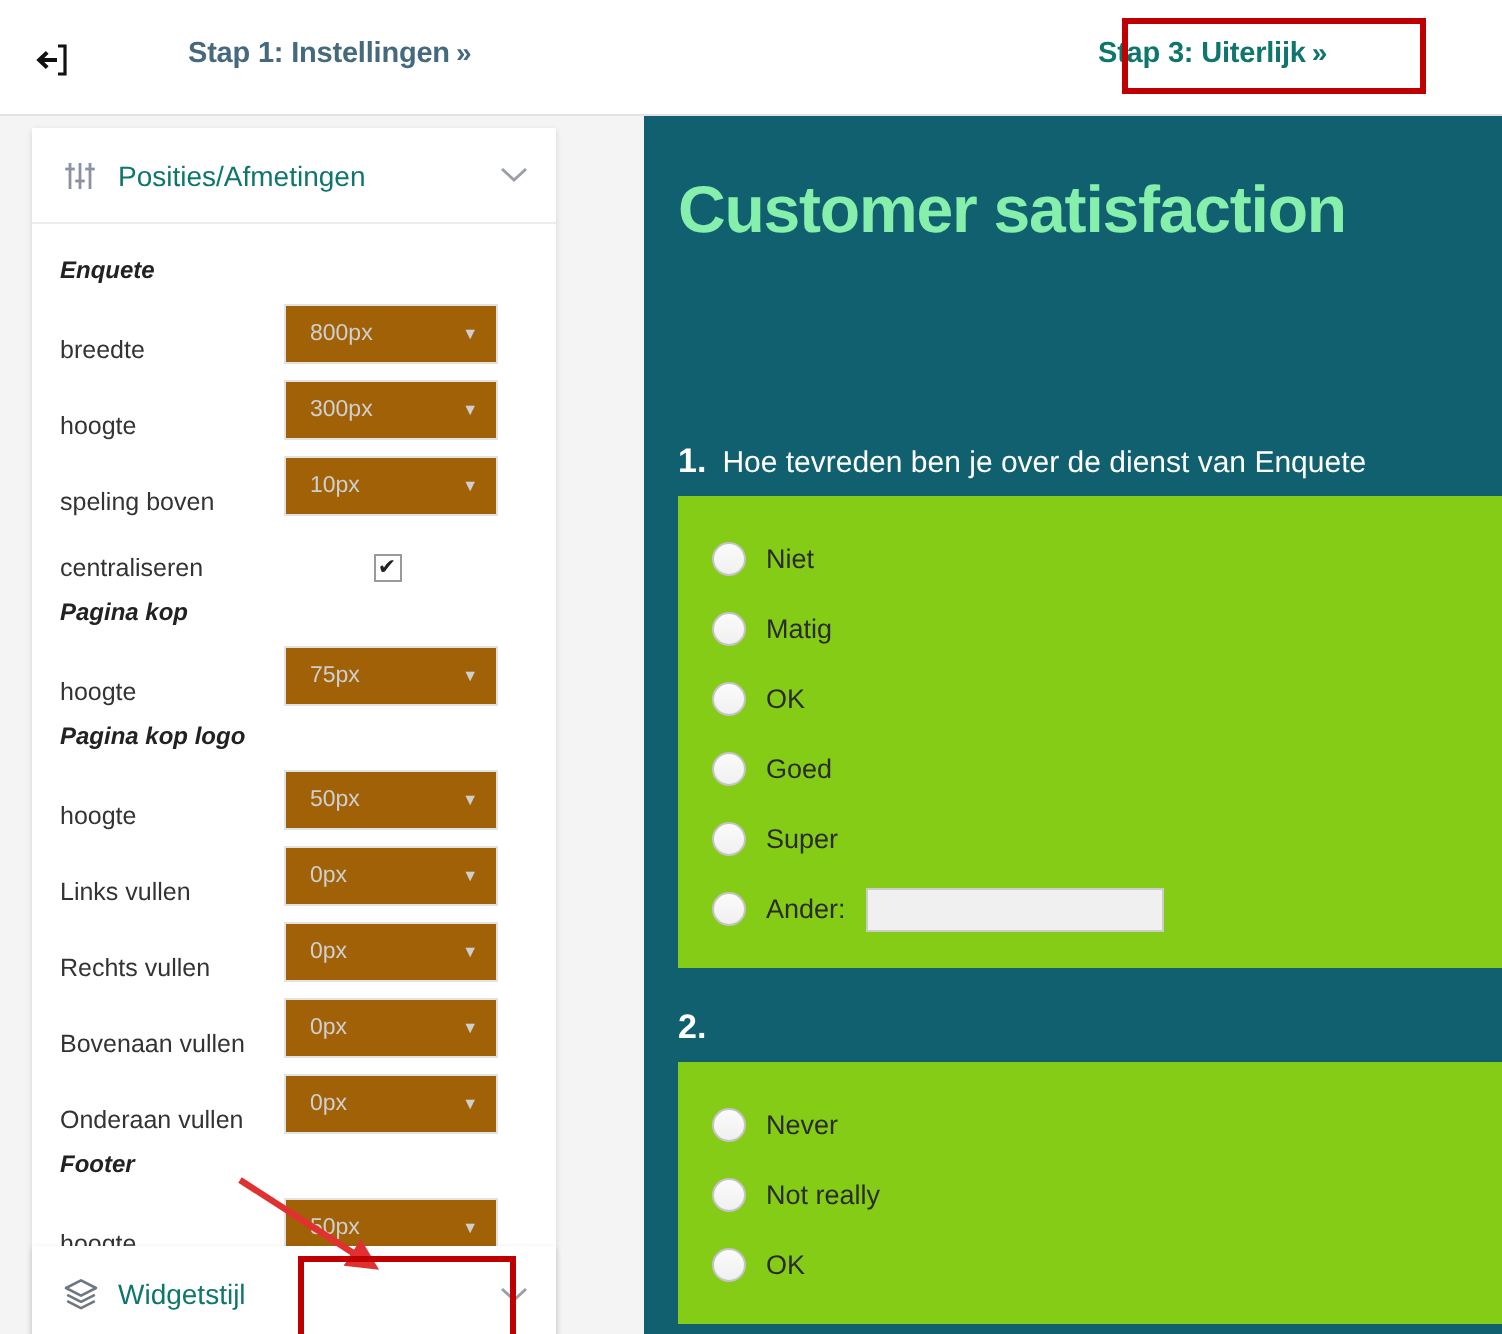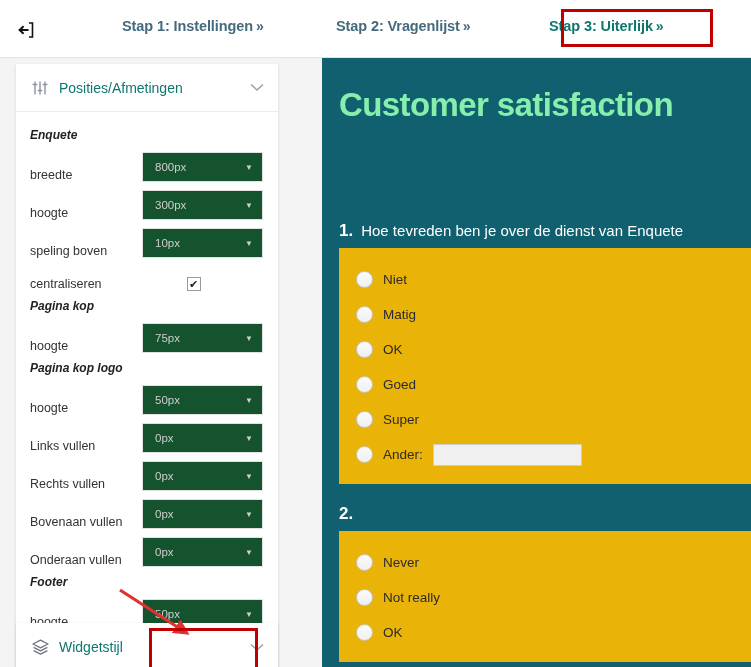--- a/index.html
+++ b/index.html
@@ -48,21 +48,21 @@
     font-weight: bold;
     color: #456a7d;
     white-space: nowrap;
     cursor: pointer;
     letter-spacing: -0.1px;
   }
   .step .chev {
     font-size: 14px;
     margin-left: 3px;
   }
-  .step-1 { left: 122px; }
+  .step-1 { left: 94px; }
   .step-2 { left: 336px; }
   .step-3 {
     left: 549px;
     color: #0f766e;
   }
   .step-3-box {
     position: absolute;
     left: 561px;
     top: 9px;
     width: 152px;
@@ -136,24 +136,24 @@
     margin-bottom: 7px;
   }
   .field-row .f-label {
     width: 112px;
     font-size: 12.5px;
     color: #333;
     flex: 0 0 auto;
   }
   .select-box {
     position: relative;
-    width: 121px;
+    width: 107px;
     height: 30px;
     border: 1px solid #e2e2e2;
-    background: #14532d;
+    background: #a16207;
     box-sizing: border-box;
     display: flex;
     align-items: center;
     cursor: pointer;
   }
   .select-box .sel-val {
     font-size: 11.5px;
     color: #cfcfcf;
     padding-left: 12px;
   }
@@ -294,21 +294,21 @@
     font-size: 17px;
     font-weight: bold;
     margin-right: 8px;
     flex: 0 0 auto;
   }
   .q-text {
     font-size: 15px;
     white-space: nowrap;
   }
   .q-card {
-    background: #eab308;
+    background: #84cc16;
     margin-left: 17px;
     width: 412px;
     padding: 14px 0 12px 0;
     box-sizing: border-box;
   }
   .opt-row {
     display: flex;
     align-items: center;
     height: 35px;
     padding-left: 17px;
@@ -349,23 +349,20 @@
         <path d="M13 3 L16.5 3 L16.5 17 L13 17" fill="none" stroke="#111" stroke-width="1.6"></path>
         <path d="M12.5 10 L4 10" fill="none" stroke="#111" stroke-width="2"></path>
         <path d="M7.6 6.2 L3.6 10 L7.6 13.8" fill="none" stroke="#111" stroke-width="2" stroke-linejoin="miter"></path>
       </svg>
     </div>
 
     <div class="step step-1">
       <span>Stap 1: Instellingen</span><span class="chev">»</span>
     </div>
 
-    <div class="step step-2">
-      <span>Stap 2: Vragenlijst</span><span class="chev">»</span>
-    </div>
 
     <div class="step step-3">
       <span>Stap 3: Uiterlijk</span><span class="chev">»</span>
     </div>
 
     <div class="step-3-box"></div>
   </div>
 
   <div class="sidebar">
 

